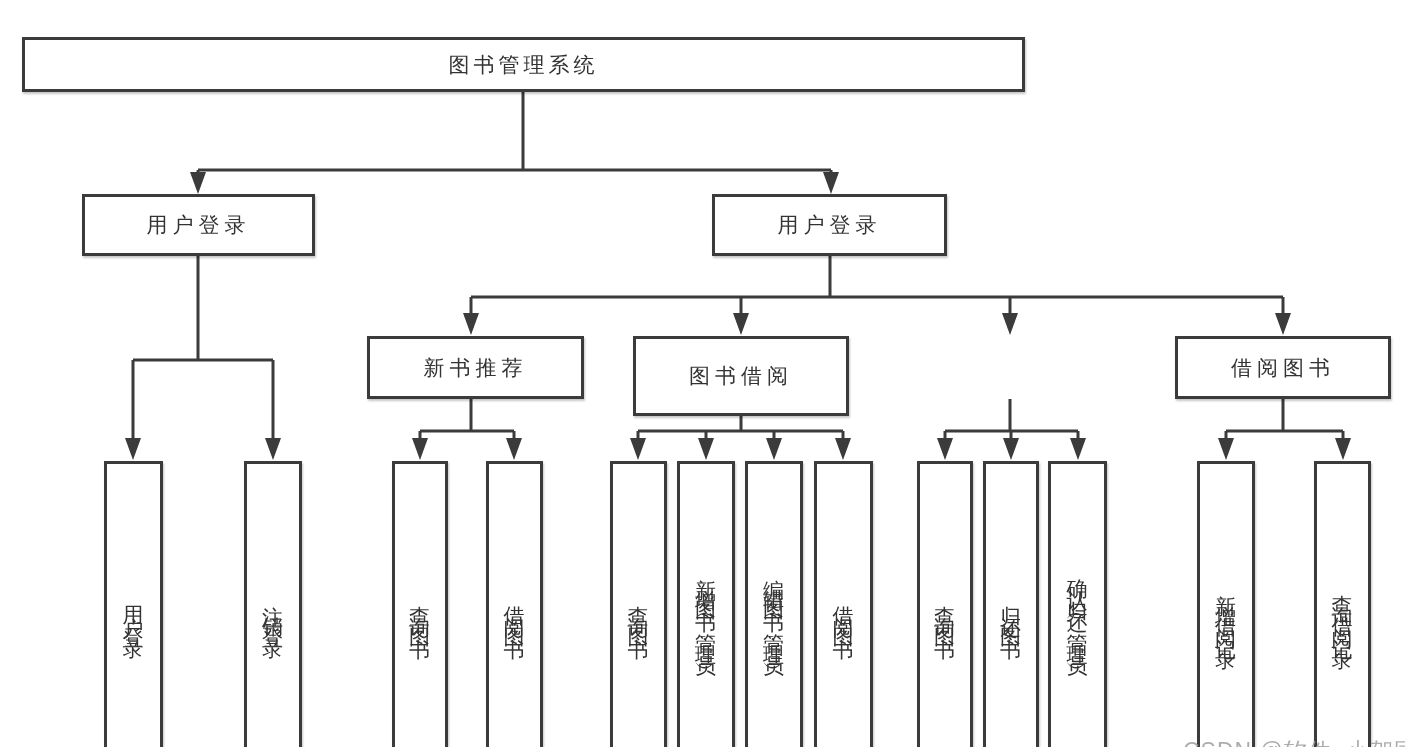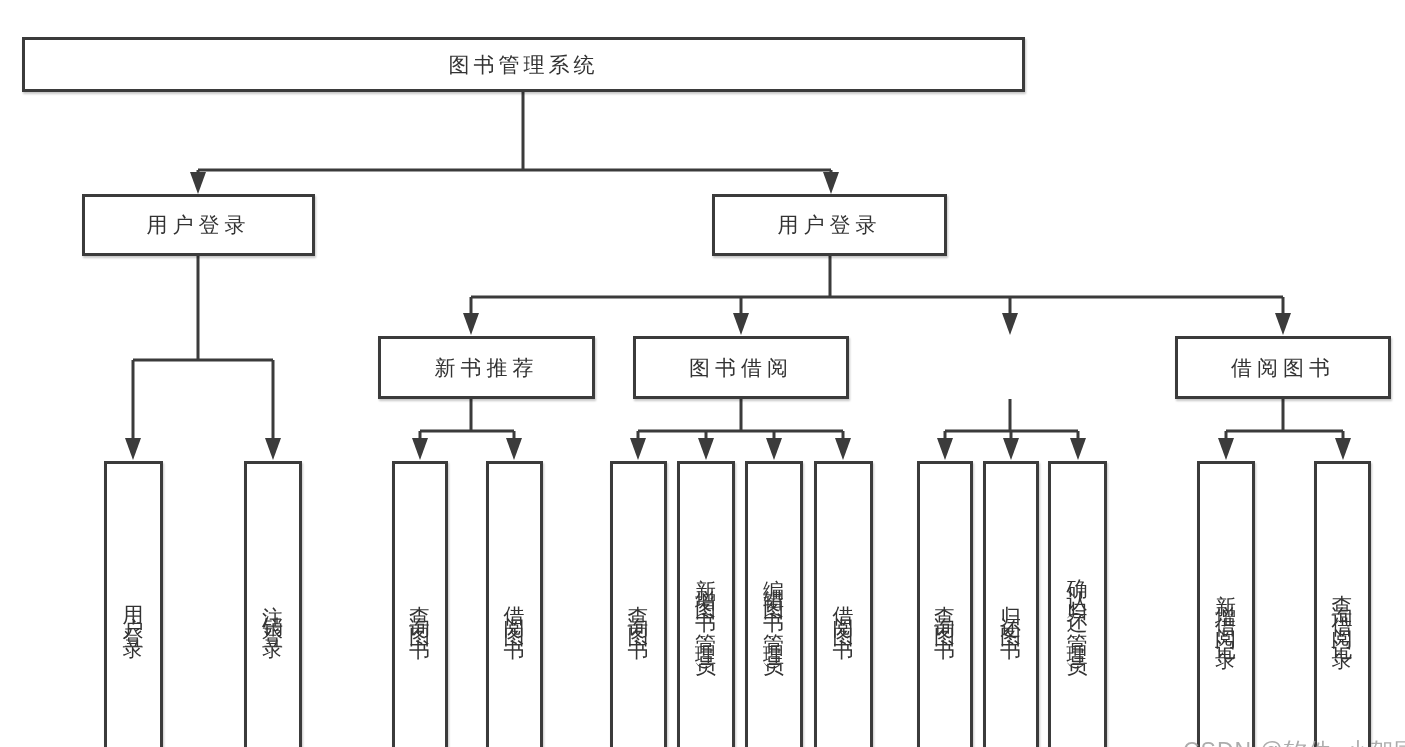--- a/index.html
+++ b/index.html
@@ -119,24 +119,24 @@
     <span>图书管理系统</span>
   </div>
 
   <div class="node node-h" style="left:82px;top:170px;width:233px;height:62px">
     <span>用户登录</span>
   </div>
   <div class="node node-h" style="left:712px;top:170px;width:235px;height:62px">
     <span>用户登录</span>
   </div>
 
-  <div class="node node-h" style="left:378px;top:312px;width:217px;height:63px">
+  <div class="node node-h" style="left:367px;top:312px;width:217px;height:63px">
     <span>新书推荐</span>
   </div>
-  <div class="node node-h" style="left:633px;top:312px;width:216px;height:63px">
+  <div class="node node-h" style="left:633px;top:312px;width:216px;height:80px">
     <span>图书借阅</span>
   </div>
   <div class="node node-h" style="left:1175px;top:312px;width:216px;height:63px">
     <span>借阅图书</span>
   </div>
 
   <div class="node node-v" style="left:104px;top:437px;width:59px;height:300px">
     <span>用户登录</span>
   </div>
   <div class="node node-v" style="left:244px;top:437px;width:58px;height:300px">

